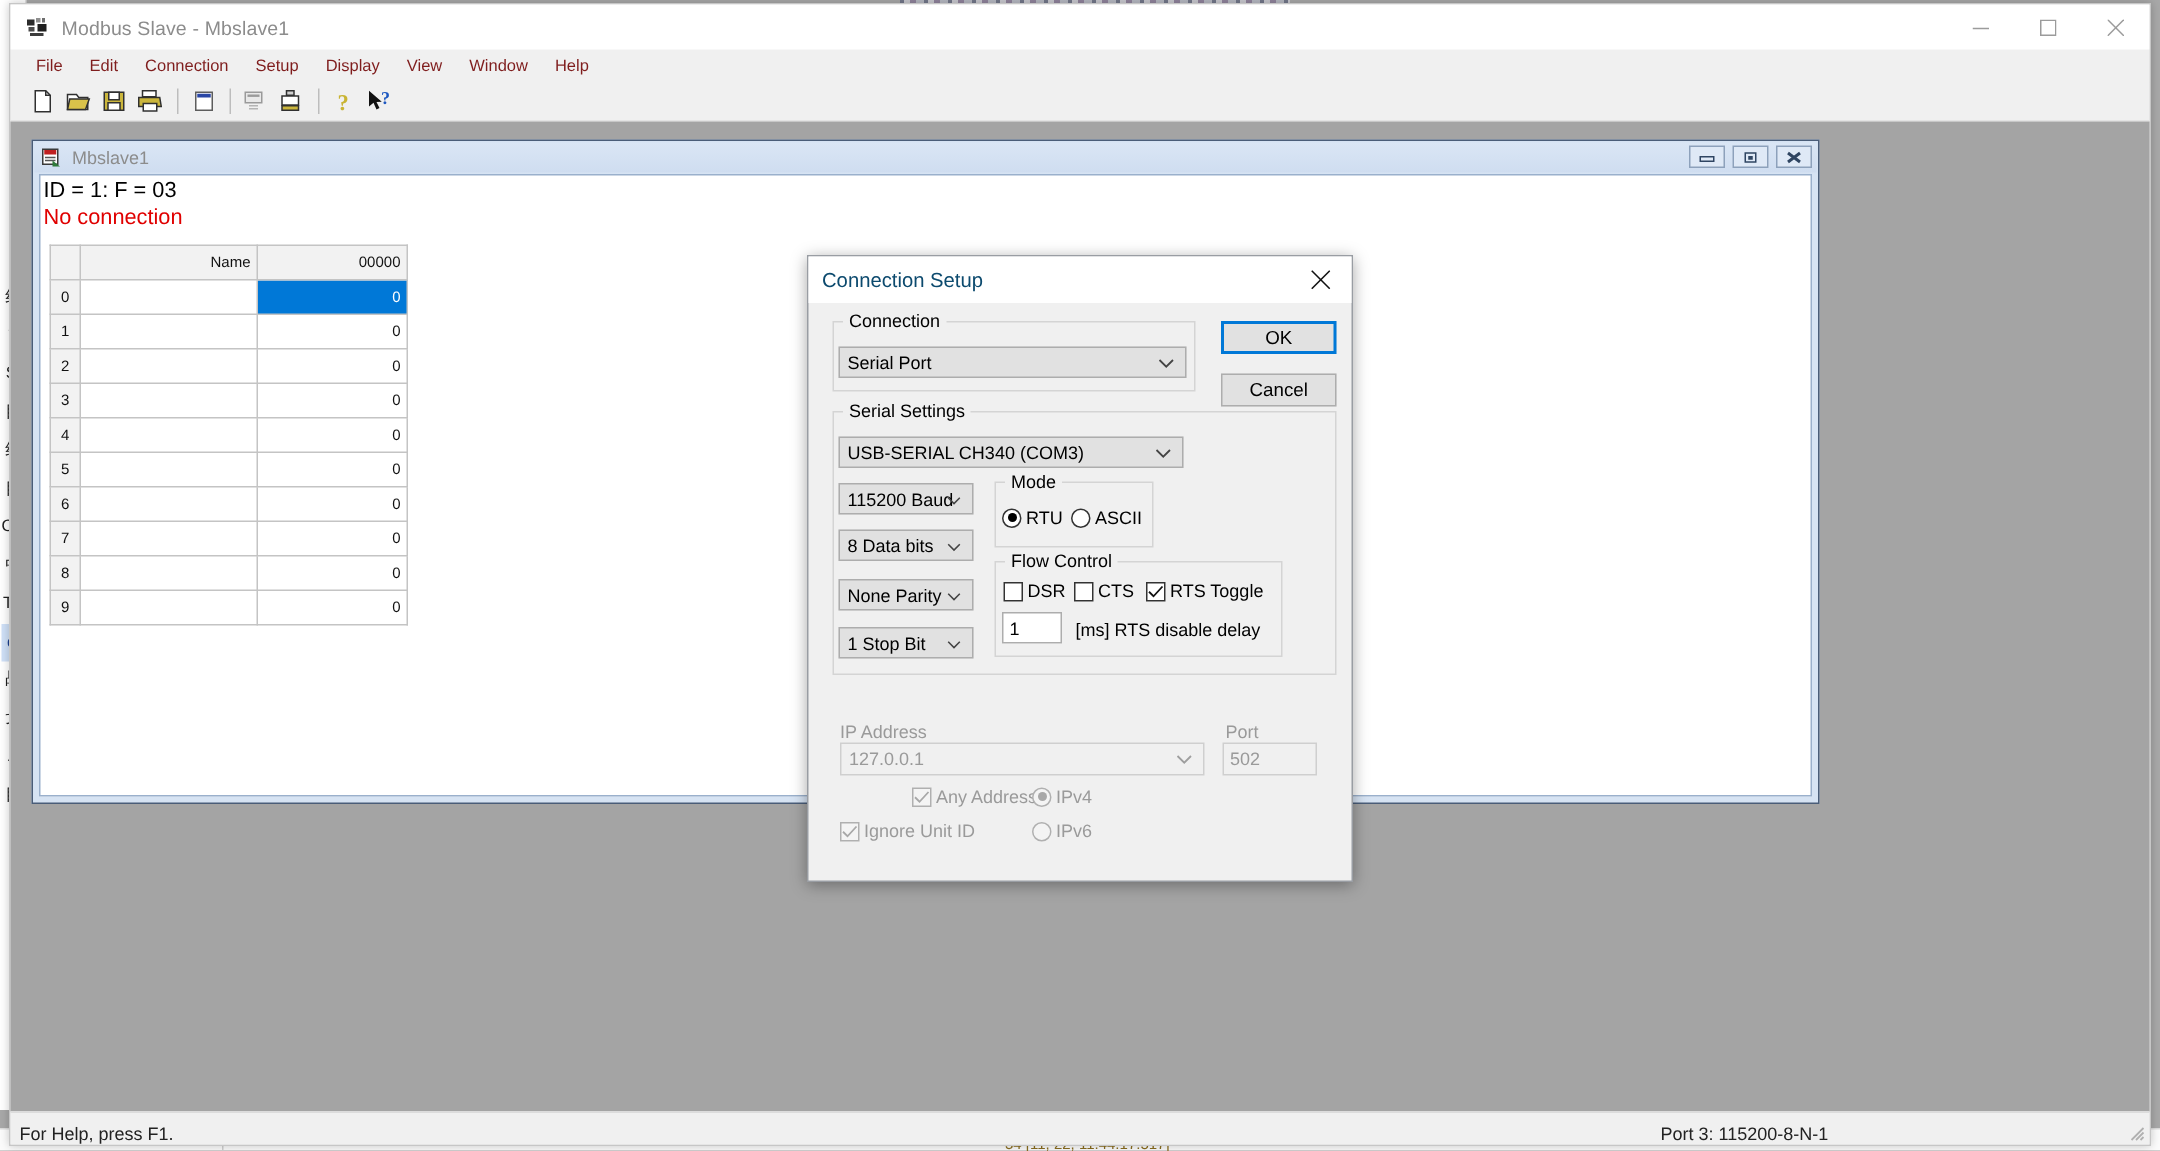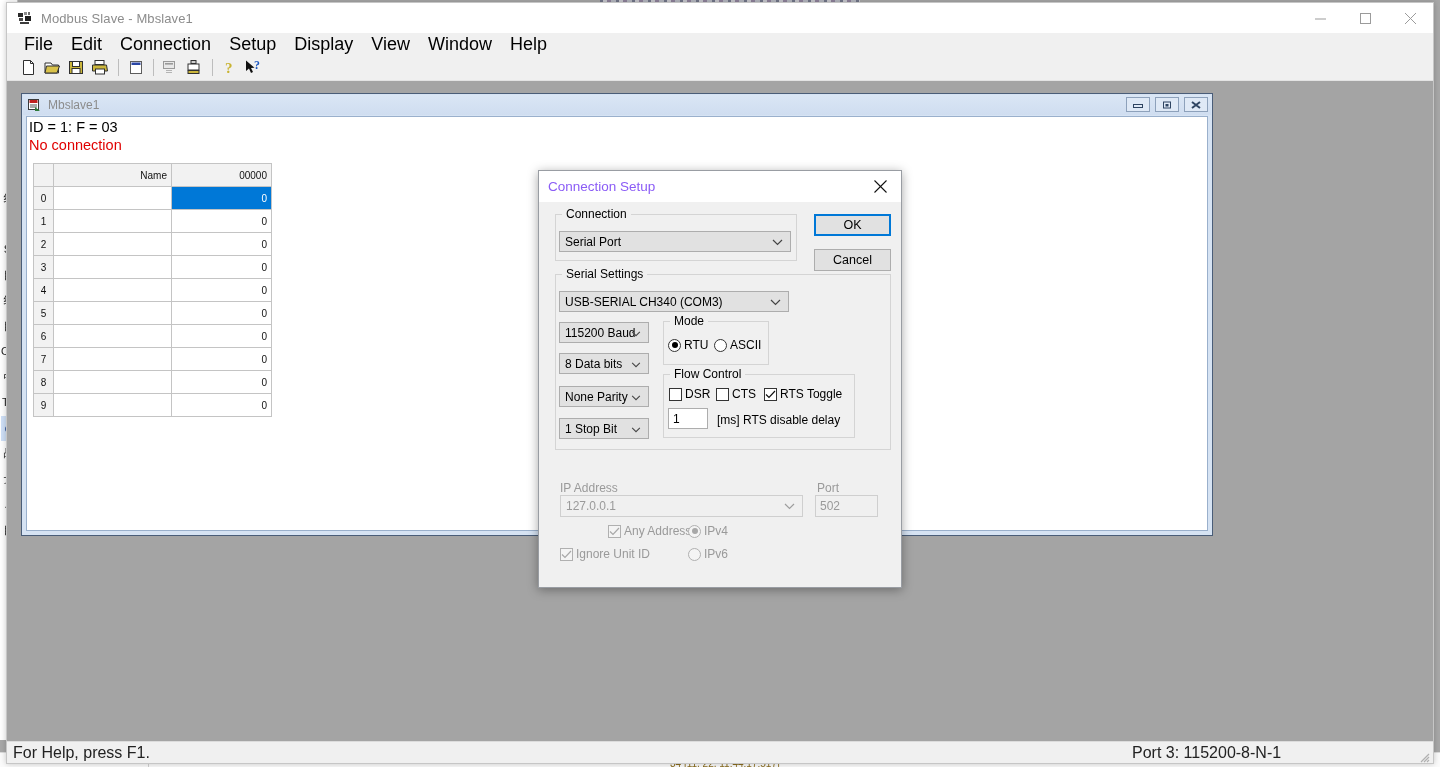--- a/index.html
+++ b/index.html
@@ -88,21 +88,21 @@
   .wc svg { display:block; }
 
   
   #menubar {
     height: 22px; flex: 0 0 22px;
     display: flex; align-items: center;
     background: #f0f0f0;
     padding-left: 8px;
   }
   .menu-item {
-    font-size: 18px; color: #000000;
+    font-size: 11px; color: #7f1d1d;
     padding: 2px 9px;
     white-space: nowrap;
   }
 
   
   #toolbar {
     height: 26px; flex: 0 0 26px;
     background: #f0f0f0;
     display: flex; align-items: center;
     padding-left: 10px;
@@ -188,46 +188,46 @@
   }
   #grid td.cell-name { background: #ffffff; }
   #grid td.cell-val { background: #ffffff; text-align: right; color: #111; }
   #grid td.cell-val.sel { background: #0078d7; color: #ffffff; }
 
   
   #statusbar {
     flex: 0 0 22px; height: 22px;
     background: #f0f0f0;
     border-top: 1px solid #dcdcdc;
-    display: flex; align-items: center;
+    display: flex; align-items: flex-end;
     position: relative;
-    font-size: 16px; color: #222;
+    font-size: 12px; color: #222;
   }
   #status-left { margin-left: 6px; }
-  #status-port { position: absolute; left: 1100px; margin-left: 25px; }
+  #status-port { position: absolute; left: 1100px; }
   #status-grip {
     position:absolute; right:3px; bottom:2px; width:12px; height:12px;
   }
 
   
   #dialog {
     position: absolute;
     left: 538px; top: 170px;
     width: 364px; height: 418px;
     background: #f0f0f0;
     border: 1px solid #999da3;
     box-shadow: 0 2px 10px rgba(0,0,0,.35);
     font-size: 12px; color: #000;
   }
   #dlg-title {
     position: absolute; left: 0; top: 0; right: 0; height: 31px;
     background: #ffffff;
     display: flex; align-items: center;
   }
-  #dlg-title-text { margin-left: 9px; font-size: 13.5px; color: #8b5cf6; }
+  #dlg-title-text { margin-left: 9px; font-size: 13.5px; color: #0c4a6e; }
   #dlg-close {
     position: absolute; right: 0; top: 0; width: 42px; height: 31px;
     display: flex; align-items: center; justify-content: center;
     color: #000;
   }
   #dlg-body { position: absolute; left: 0; top: 31px; right: 0; bottom: 0; }
 
   .groupbox {
     position: absolute;
     border: 1px solid #d4d4d4;

